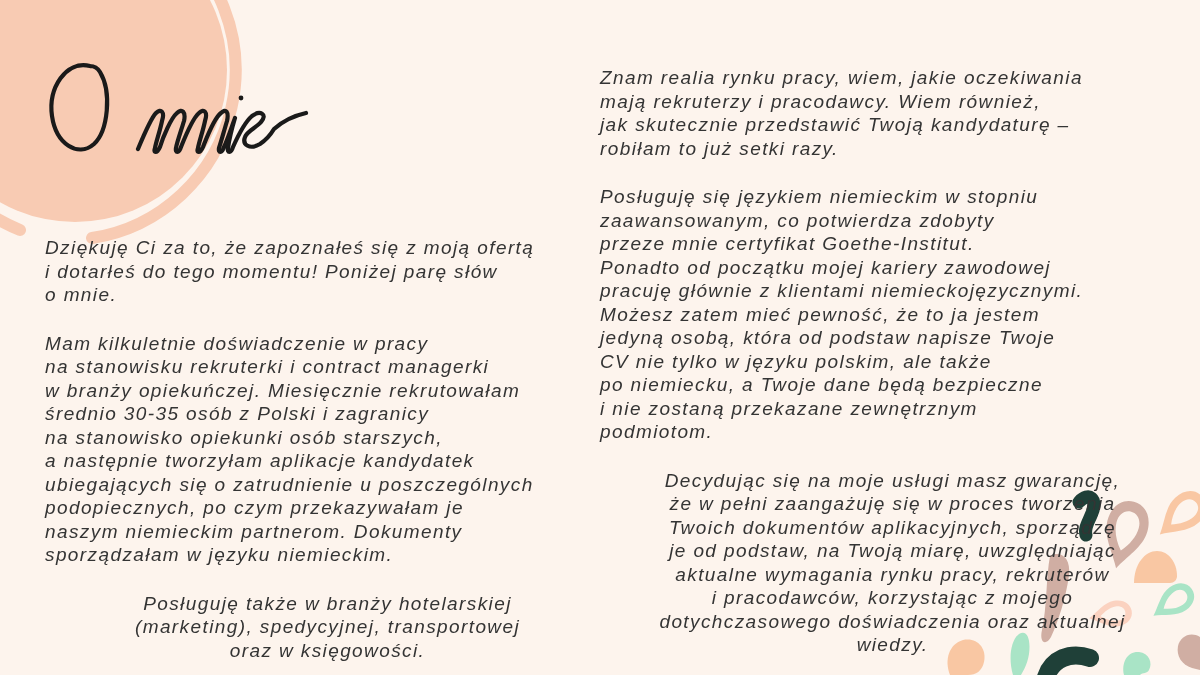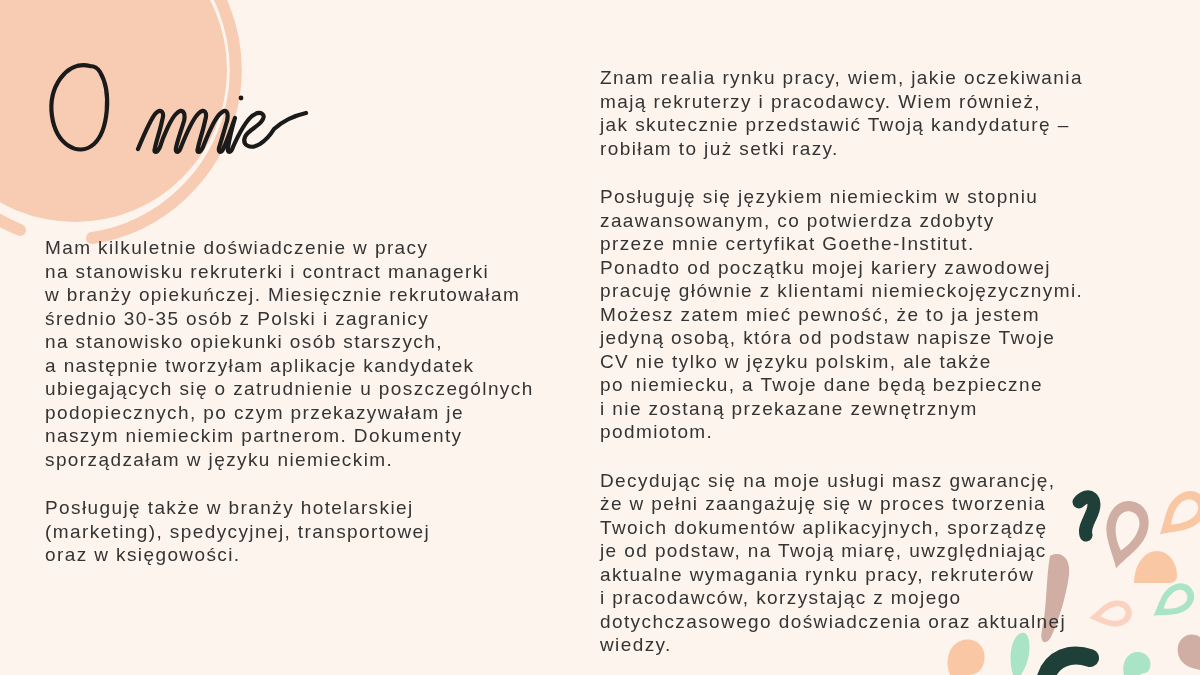--- a/index.html
+++ b/index.html
@@ -11,22 +11,22 @@
     font-family:"Liberation Sans",sans-serif;
     color:#343434;
   }
   .blob-svg{position:absolute;left:0;top:0;z-index:0;}
   .decor-svg{position:absolute;right:0;bottom:0;z-index:1;pointer-events:none;}
   .title-wrap{position:absolute;left:38px;top:52px;width:290px;height:118px;z-index:2;}
   .col{
     position:absolute;z-index:2;
     font-size:19px;line-height:23.5px;letter-spacing:1.4px;
   }
-  .col p{margin:0 0 25px 0;white-space:pre-line;}
-  .col p:last-child{margin-bottom:0;}
+  .col p{margin:0 0 25px 0;white-space:pre-line;font-style:italic;}
+  .col p:last-child{margin-bottom:0;text-align:center;}
   .col-left{left:45px;top:236px;width:565px;}
   .col-right{left:600px;top:66px;width:585px;}
   .sr{
     position:absolute;width:1px;height:1px;overflow:hidden;
     clip:rect(0 0 0 0);white-space:nowrap;
   }
 </style>
 </head>
 <body>
 
@@ -70,20 +70,23 @@
                  C218,76 209,79 207,85
                  C204,93 212,98 222,92
                  C228,88 233,82 236,77
                  C246,68 259,63 268,61"></path>
       </g>
       <circle cx="203" cy="46" r="2.4" fill="#1a1a1a"></circle>
     </svg>
   </header>
 
   <section class="col col-left">
+    <p>Dziękuję Ci za to, że zapoznałeś się z moją ofertą
+i dotarłeś do tego momentu! Poniżej parę słów
+o mnie.</p>
     <p>Mam kilkuletnie doświadczenie w pracy
 na stanowisku rekruterki i contract managerki
 w branży opiekuńczej. Miesięcznie rekrutowałam
 średnio 30-35 osób z Polski i zagranicy
 na stanowisko opiekunki osób starszych,
 a następnie tworzyłam aplikacje kandydatek
 ubiegających się o zatrudnienie u poszczególnych
 podopiecznych, po czym przekazywałam je
 naszym niemieckim partnerom. Dokumenty
 sporządzałam w języku niemieckim.</p>

